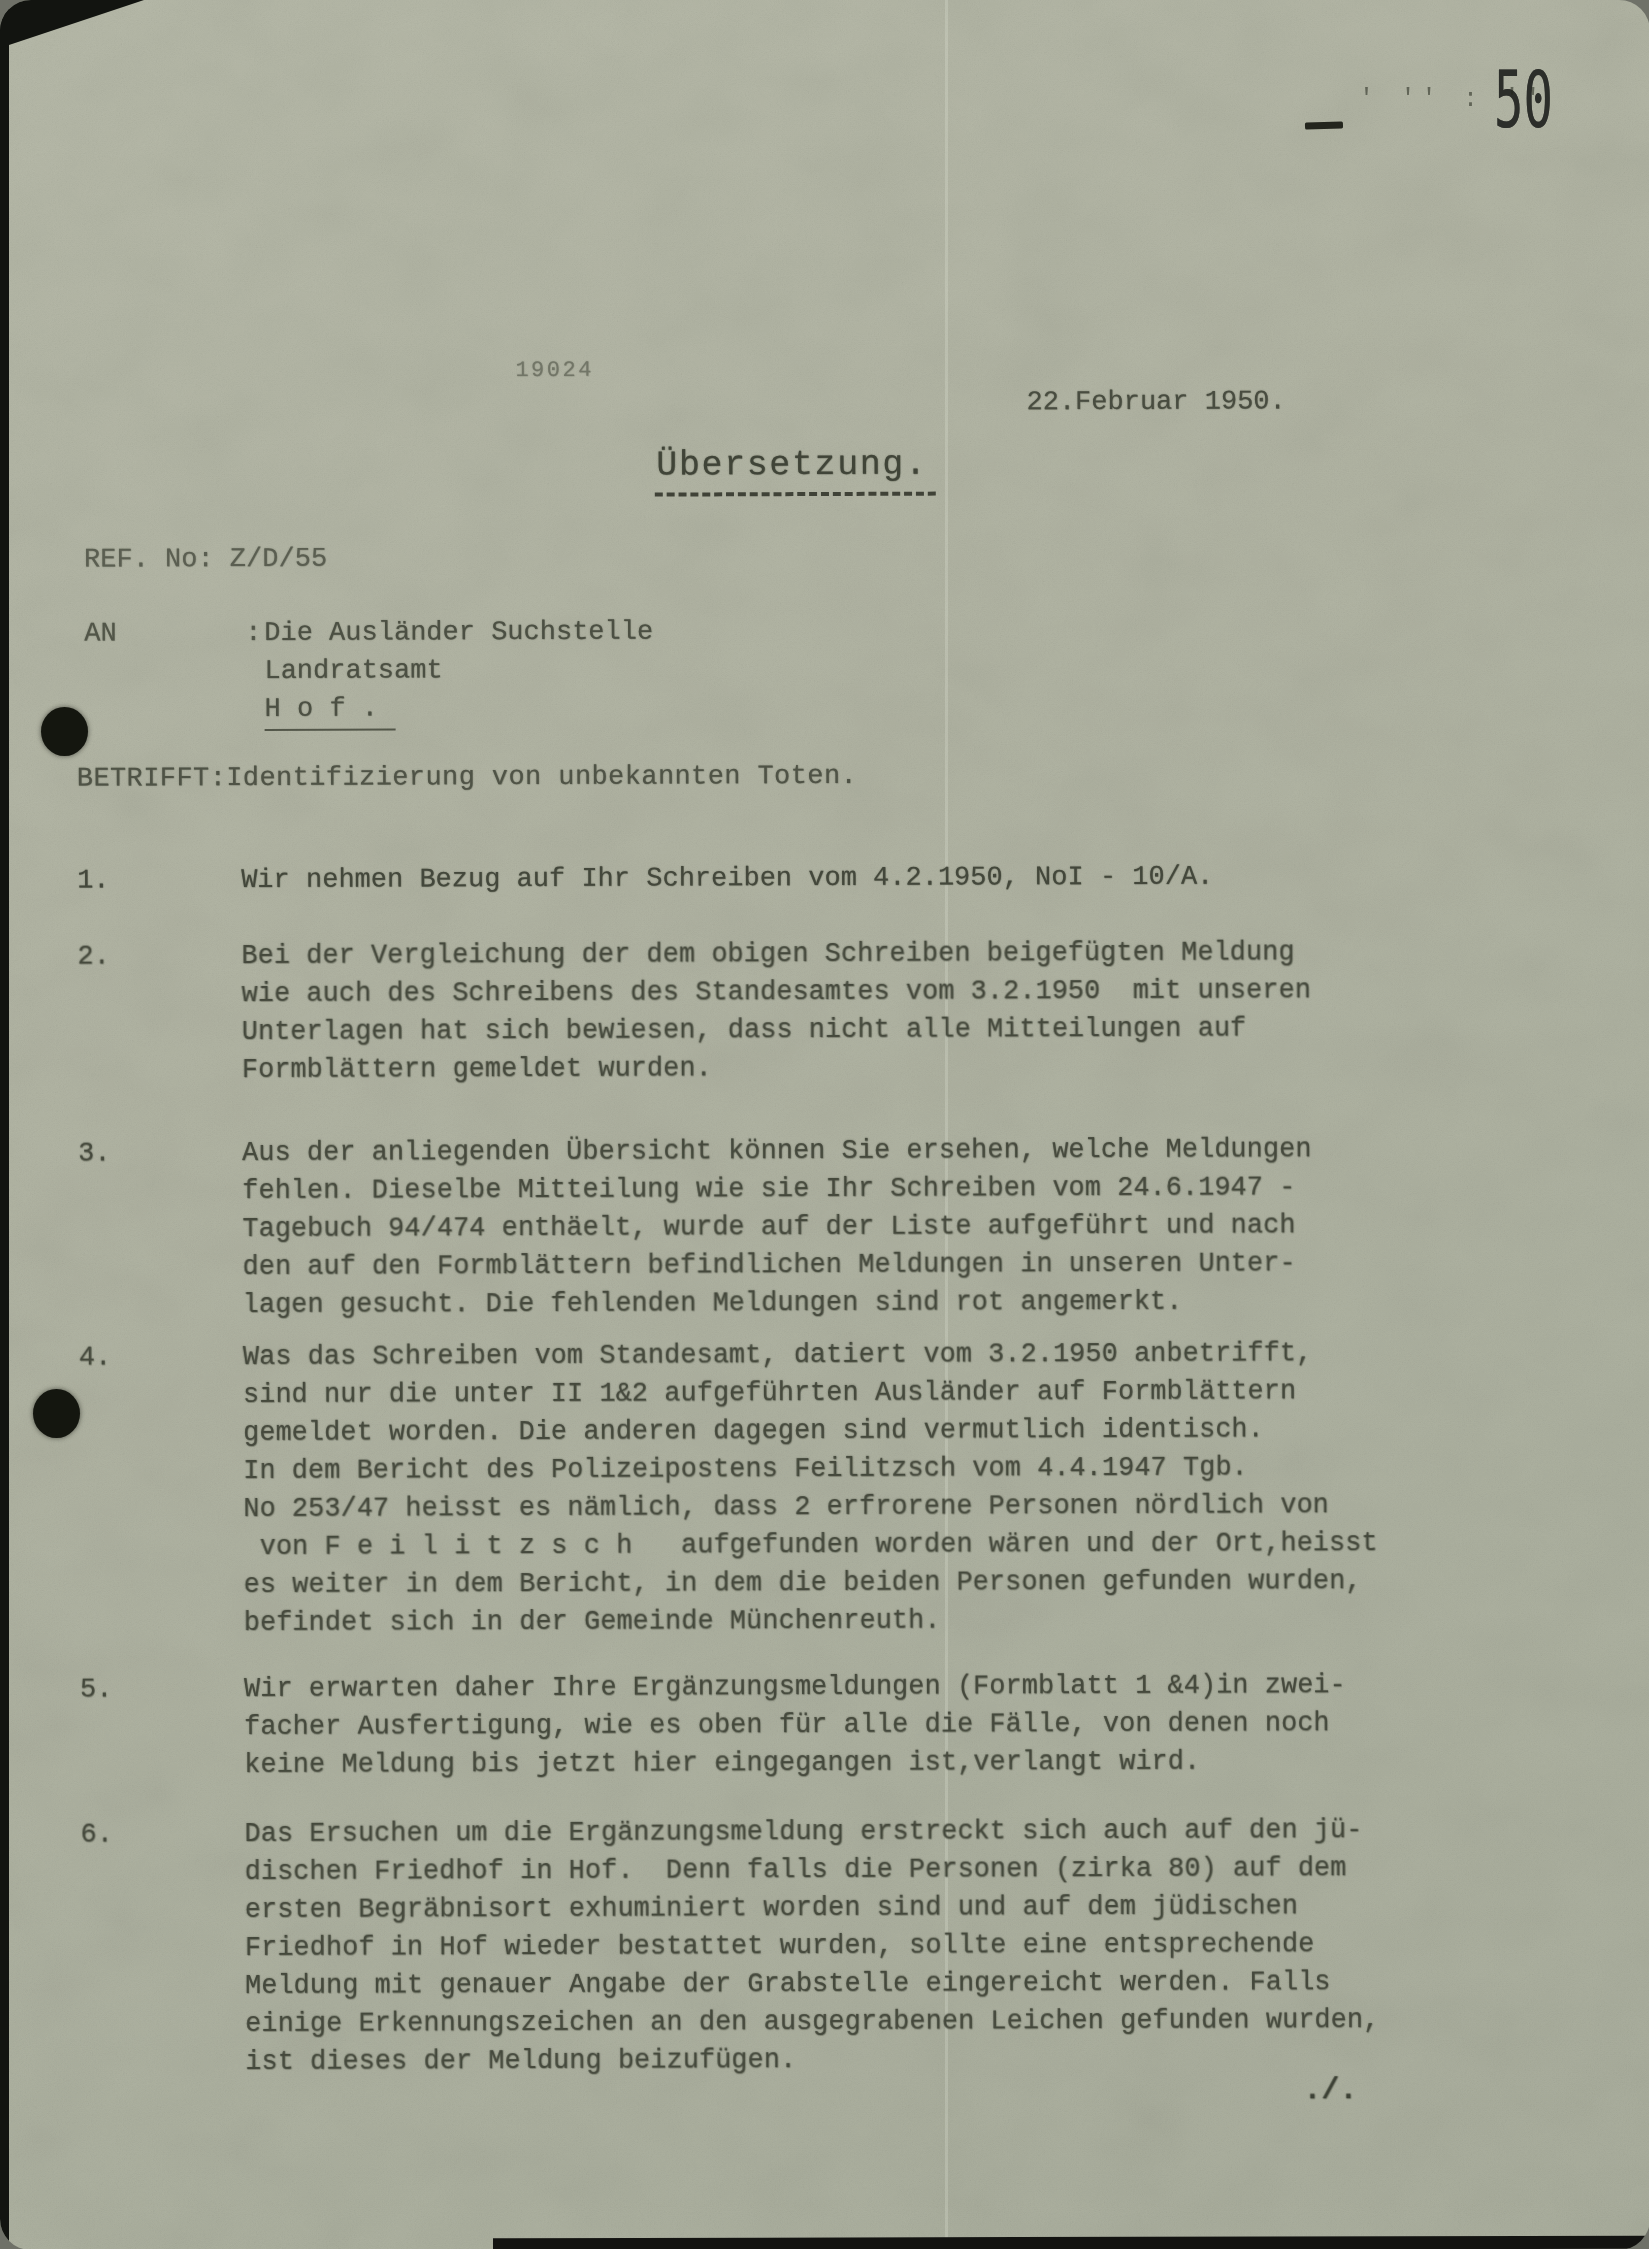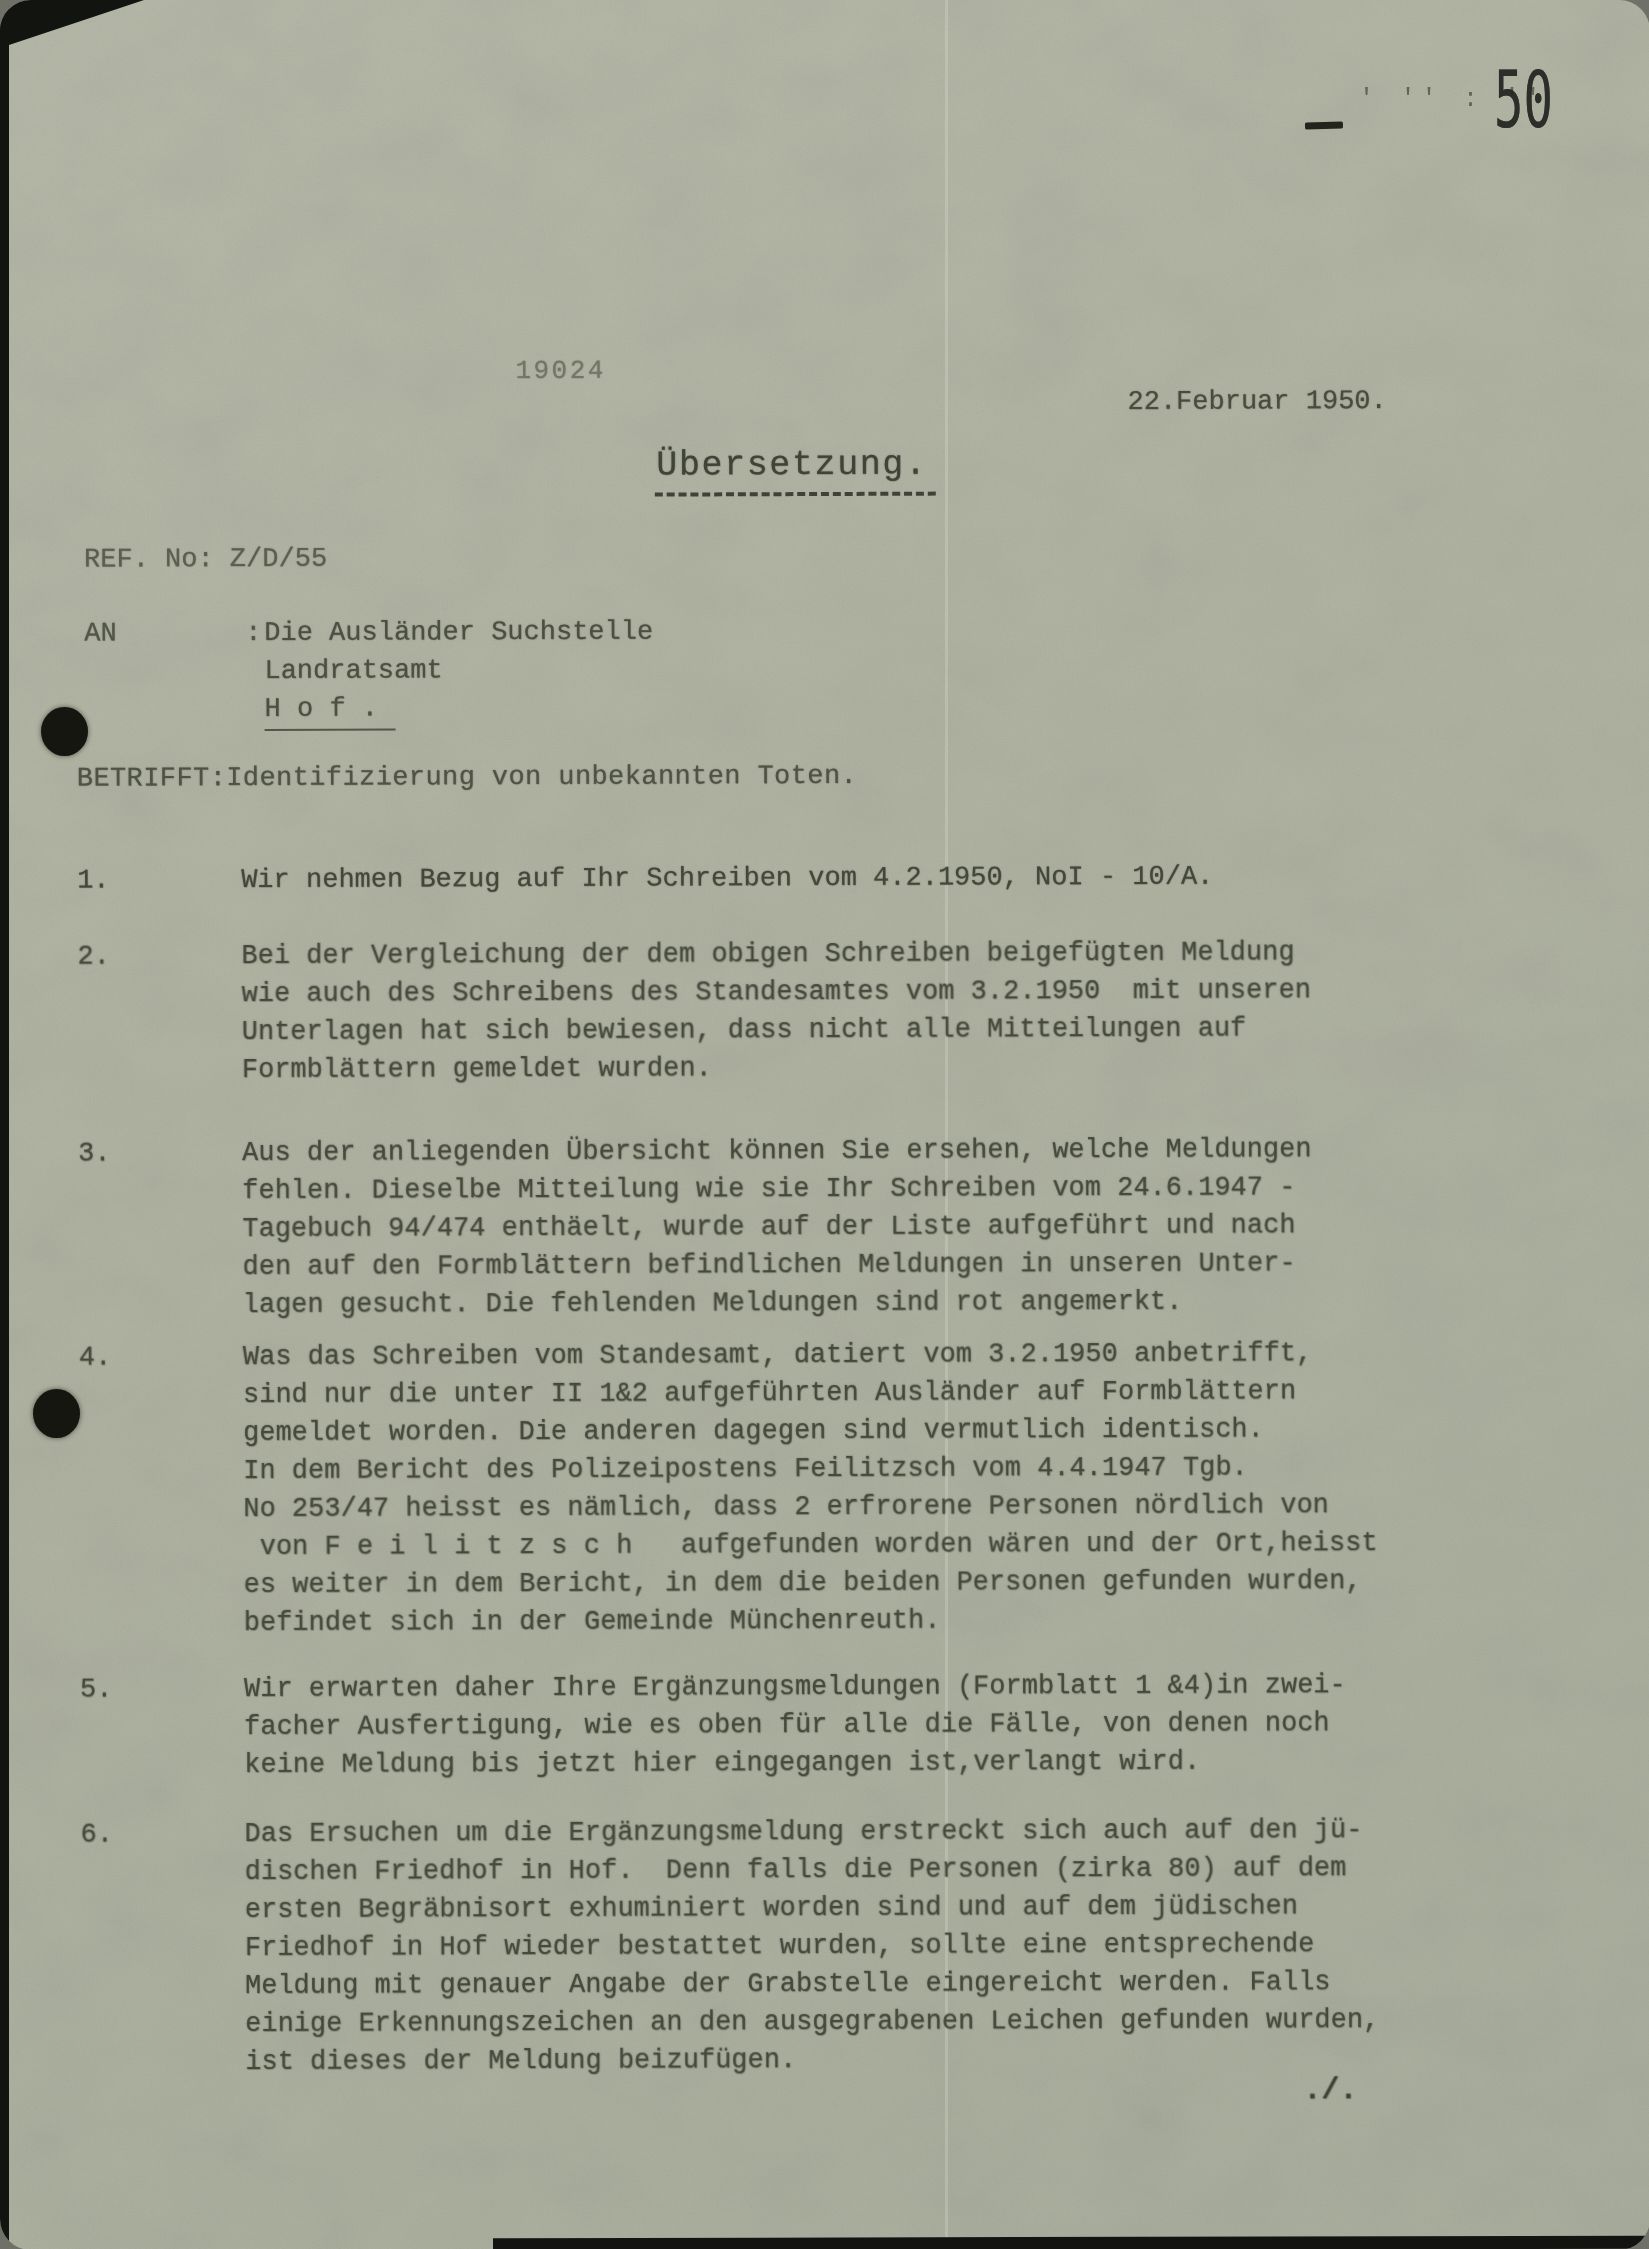--- a/index.html
+++ b/index.html
@@ -20,22 +20,22 @@
     background:#131311; transform:rotate(-0.12deg); }
   .hole { position:absolute; width:47px; height:49px; border-radius:50%; background:#14160f;
     box-shadow:0 0 5px rgba(20,22,15,.6); }
   .hole1 { left:41px; top:707px; }
   .hole2 { left:33px; top:1389px; }
   
   .txt { position:absolute; left:0; top:0; width:100%; height:100%;
     transform:rotate(-0.2deg); transform-origin:50% 50%; color:#3b3f33; }
   .tw { position:absolute; font-size:27px; line-height:38px; white-space:pre;
     text-shadow:0 0 1.6px rgba(55,60,46,.55), 0.5px 0.5px 0 rgba(55,60,46,.3); }
-  .docnum { left:518px; top:351px; font-size:26px; letter-spacing:2.5px; opacity:.52; }
-  .dateline { left:1130px; top:384px; opacity:.88; }
+  .docnum { left:518px; top:351px; font-size:22px; letter-spacing:2.5px; opacity:.52; }
+  .dateline { left:1029px; top:384px; opacity:.88; }
   .title { left:657px; top:445px; font-size:35px; line-height:41px; letter-spacing:1.6px;
     border-bottom:4.1px dashed rgba(45,48,38,.9); padding:0 8.2px 5.8px 1.6px; opacity:.95;text-align:center; }
   .refline { left:86px; top:538px; opacity:.72; }
   .anlabel { left:86px; top:612px; opacity:.8; }
   .ansep { left:247px; top:612px; opacity:.8; }
   .reclines { left:266px; top:612px; opacity:.85; }
   .reclines div { width:fit-content; }
   .hof { border-bottom:2.5px solid rgba(48,52,40,.85); padding:0 18px 0.8px 0; }
   .subject { left:78px; top:757px; opacity:.82; letter-spacing:0.4px; }
   .paras { position:absolute; left:0; top:0; width:100%; height:100%; }

